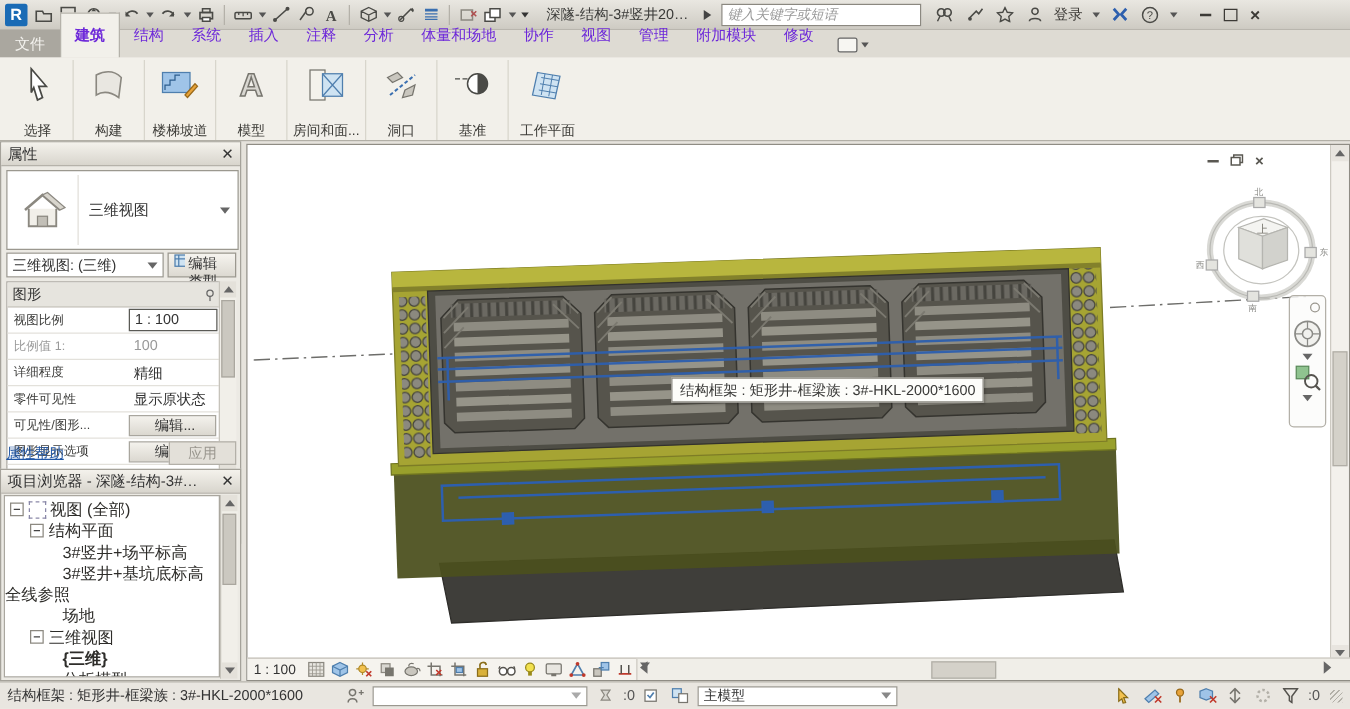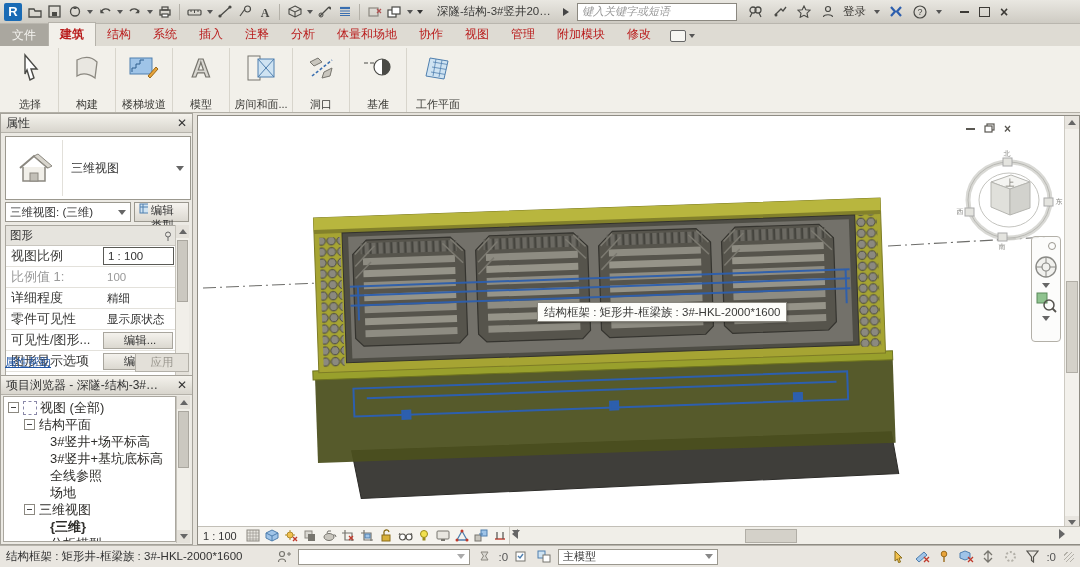--- a/index.html
+++ b/index.html
@@ -17,21 +17,21 @@
   .searchbox{width:150px;height:16px;background:#fff;border:1px solid #8b8880;font-size:11px;font-style:italic;color:#999;display:flex;align-items:center;padding:0 4px;}
   .ictr{display:flex;align-items:center;gap:7px;margin-left:6px;}
   .signin{font-size:11.5px;color:#3c3a36;}
   .winbtns{display:flex;align-items:center;gap:10px;margin-left:14px;margin-right:4px;}
   .i-min{width:9px;height:2px;background:#3c3a36;}
   .i-max{width:9px;height:8px;border:1.5px solid #3c3a36;}
   .i-x{font-size:14px;color:#3c3a36;line-height:1;font-weight:bold;}
   
   .tabrow{position:absolute;left:0;top:24px;width:1080px;height:22px;background:#dedbd3;display:flex;align-items:flex-end;}
   .filetab{height:22px;padding:0 12px;background:#aaa79f;color:#f4f3ef;display:flex;align-items:center;font-size:12px;}
-  .rtab{height:21px;padding:1px 11px;display:flex;align-items:center;color:#b91c1c;font-size:12px;}
+  .rtab{height:21px;padding:7px 11px;display:flex;align-items:center;color:#6d28d9;font-size:12px;}
   .rtab.active{background:#f2f0ea;border:1px solid #b5b2aa;border-bottom:none;font-weight:bold;}
   .ribopt{display:flex;align-items:center;gap:2px;margin-left:8px;margin-bottom:4px;}
   .ribopt .box{width:14px;height:10px;border:1px solid #666;border-radius:2px;background:#f7f6f2;}
   
   .ribbon{position:absolute;left:0;top:46px;width:1080px;height:67px;background:#f2f0ea;border-bottom:1px solid #b2afa6;display:flex;align-items:stretch;padding:2px 0 0 2px;box-sizing:border-box;}
   .rpanel{width:56px;display:flex;flex-direction:column;align-items:center;justify-content:flex-start;border-right:1px solid #d8d5cc;padding-top:3px;}
   .rpanel .picon{height:36px;display:flex;align-items:center;justify-content:center;}
   .rpanel .plab{font-size:11px;color:#3b3a36;white-space:nowrap;margin-top:12px;}
   
   .pal{position:absolute;background:#eceae4;border:1px solid #a5a29a;box-sizing:border-box;}
@@ -42,21 +42,21 @@
   .typesel .tname{font-size:12px;color:#333;}
   .typesel .tarrow{margin-left:auto;margin-right:6px;}
   .selrow{position:absolute;left:4px;top:88px;width:184px;height:20px;display:flex;gap:3px;}
   .combo{background:#fff;border:1px solid #9b988f;display:flex;align-items:center;font-size:11.5px;padding:0 4px;box-sizing:border-box;}
   .combo .carr{margin-left:auto;}
   .arr-d{width:0;height:0;border-left:4px solid transparent;border-right:4px solid transparent;border-top:5px solid #666;}
   .arr-u{width:0;height:0;border-left:4px solid transparent;border-right:4px solid transparent;border-bottom:5px solid #666;}
   .edittype{background:linear-gradient(#f6f4ef,#dcd9d1);border:1px solid #9b988f;display:flex;align-items:flex-start;gap:3px;font-size:11.5px;padding:0 4px;}
   .ptable{position:absolute;left:4px;top:111px;width:170px;background:#fff;border:1px solid #aaa79f;}
   .prow{display:flex;height:20px;border-bottom:1px solid #e3e1db;align-items:center;}
-  .prow .plabel{width:92px;padding-left:5px;font-size:13px;color:#3a3a38;white-space:nowrap;overflow:hidden;}
+  .prow .plabel{width:92px;padding-left:5px;font-size:10px;color:#3a3a38;white-space:nowrap;overflow:hidden;}
   .prow .pvalue{flex:1;font-size:11.5px;color:#333;padding-left:4px;white-space:nowrap;overflow:hidden;}
   .prow .pvalue.inputbox{border:1px solid #5a5a55;background:#fff;height:16px;display:flex;align-items:center;margin-right:2px;}
   .prow .pvalue.muted{color:#999;}
   .prow .pvalue.btn{background:linear-gradient(#f4f2ed,#dbd8d0);border:1px solid #a9a69e;height:15px;display:flex;align-items:center;justify-content:center;margin-right:3px;}
   .psec{height:19px;background:#e6e4de;display:flex;align-items:center;padding-left:4px;font-size:11.5px;color:#333;border-bottom:1px solid #c9c6bf;}
   .scroll-v{position:absolute;background:#f1efe9;border-left:1px solid #c6c3bb;}
   .scroll-v .sa{position:absolute;left:0;width:100%;height:13px;display:flex;align-items:center;justify-content:center;background:#e4e1da;}
   .scroll-v .sthumb{position:absolute;left:1px;right:1px;background:#cbc8c0;border:1px solid #aaa79f;}
   .palfoot{position:absolute;left:4px;width:184px;height:20px;display:flex;align-items:center;}
   .plink{color:#1f55a5;text-decoration:underline;font-size:11.5px;}
@@ -439,21 +439,21 @@
       <div class="titem" style="padding-left:20px;">
           <span class="expander"></span>
           <span>结构平面</span>
         </div>
       <div class="titem" style="padding-left:46px;">
           <span>3#竖井+场平标高</span>
         </div>
       <div class="titem" style="padding-left:46px;">
           <span>3#竖井+基坑底标高</span>
         </div>
-      <div class="titem" style="padding-left:46px;">
+      <div class="titem" style="">
           <span>全线参照</span>
         </div>
       <div class="titem" style="padding-left:46px;">
           <span>场地</span>
         </div>
       <div class="titem" style="padding-left:20px;">
           <span class="expander"></span>
           <span>三维视图</span>
         </div>
       <div class="titem bold" style="padding-left:46px;">

